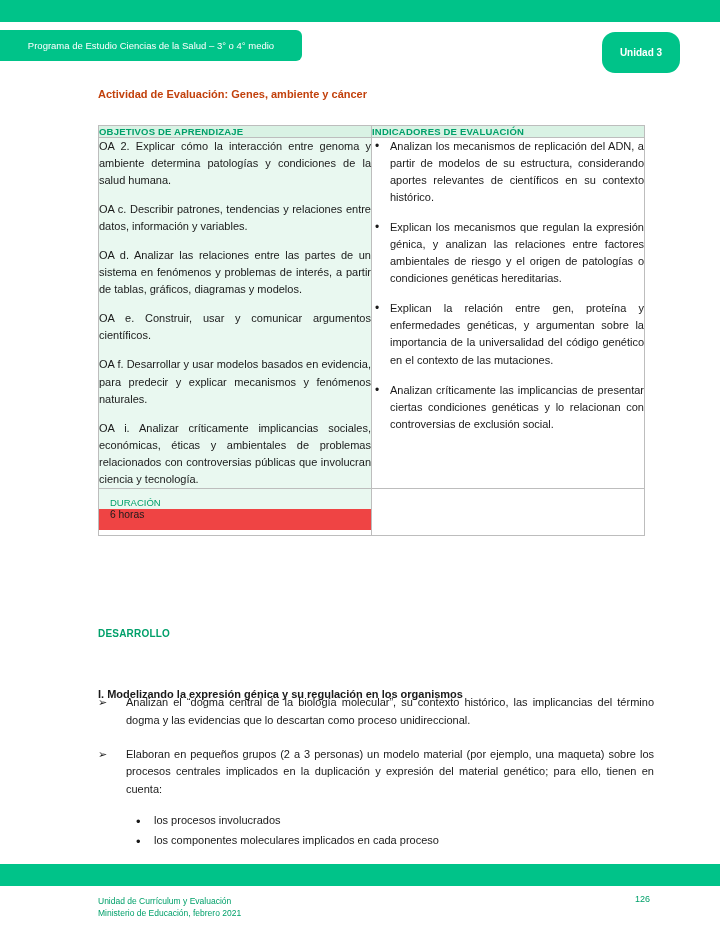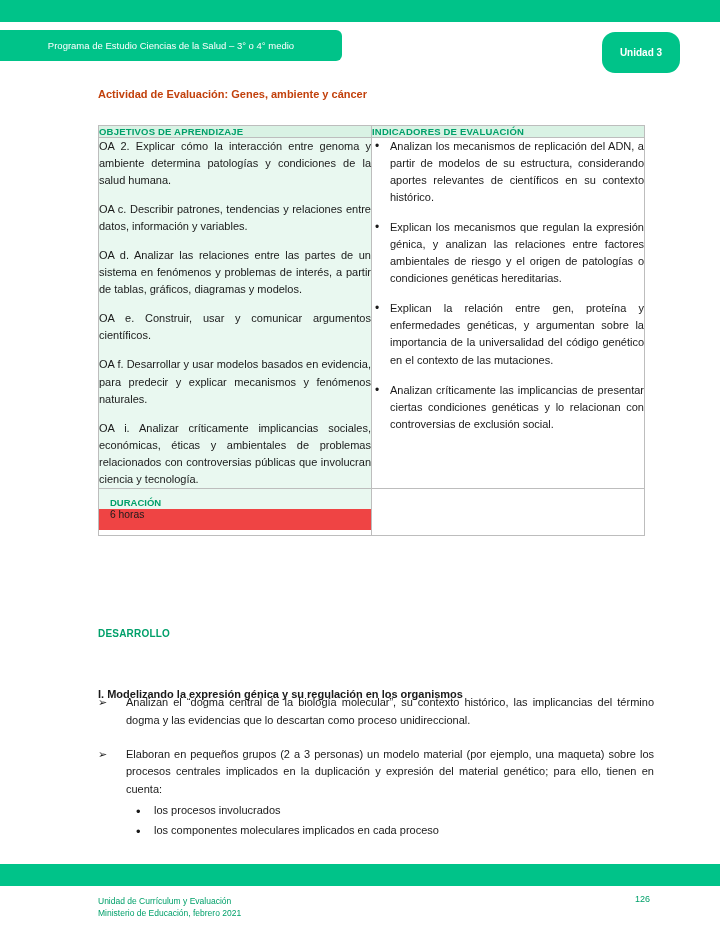--- a/index.html
+++ b/index.html
@@ -28,21 +28,21 @@
     top: 0;
     left: 0;
     width: 720px;
     height: 22px;
     background: #00c389;
   }
   .header-tab {
     position: absolute;
     top: 30px;
     left: 0;
-    width: 342px;
+    width: 302px;
     height: 31px;
     background: #00c389;
     border-radius: 0 6px 6px 0;
     color: #ffffff;
     font-size: 9.5px;
     display: flex;
     align-items: center;
     justify-content: center;
     text-align: center;
     padding: 0 10px;
@@ -133,21 +133,21 @@
     left: 3px;
     top: -1px;
     font-size: 12px;
     color: #1a1a1a;
   }
 
   .duration-head {
     background: #e9f8f0;
     color: #00a06a;
     font-size: 9.5px;
-    font-weight: bold;
+    font-weight: normal;
     padding: 8px 11px 1px 11px;
   }
   .duration-val {
     background: #ef4444;
     font-size: 10.3px;
     padding: 0 11px 10px 11px;
   }
   .empty-cell {
     background: #ffffff;
     height: 46px;
@@ -191,21 +191,21 @@
   }
   .arrow-list > li:before {
     content: "\27A2";
     position: absolute;
     left: 0;
     top: 0;
     font-size: 11px;
     color: #1a1a1a;
   }
   .sub-bullets {
-    margin: 3px 0 0 0;
+    margin: 13px 0 0 0;
     padding: 0;
     list-style: none;
   }
   .sub-bullets li {
     position: relative;
     padding-left: 28px;
     margin-top: 2px;
     text-align: left;
   }
   .sub-bullets li:before {

